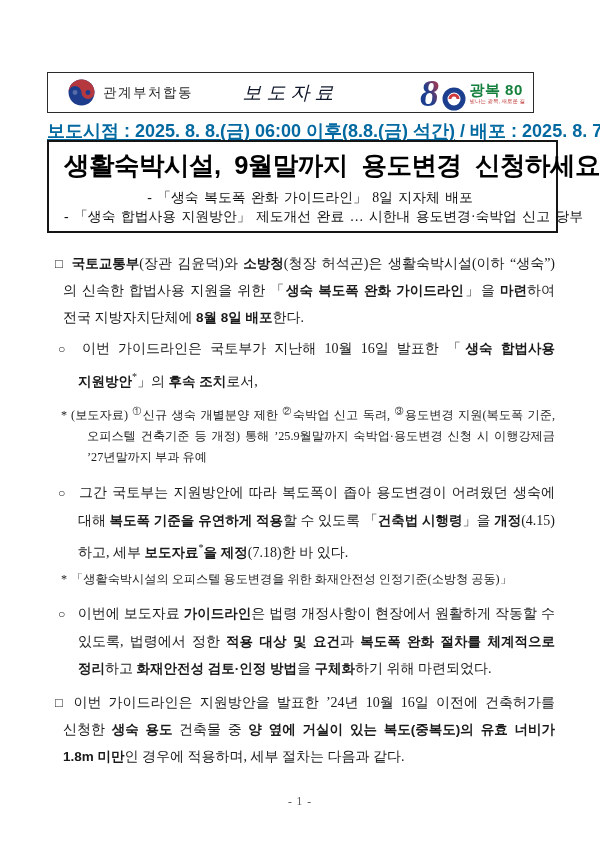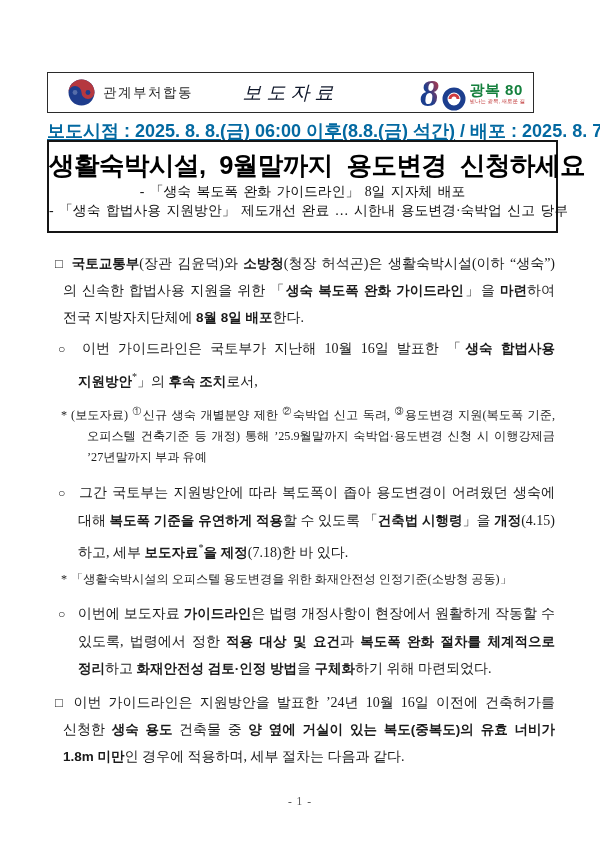--- a/index.html
+++ b/index.html
@@ -41,29 +41,29 @@
   .release {
     position:absolute; left:47px; top:119px; width:508px; text-align:right;
     font-family:"Liberation Sans","DejaVu Sans",sans-serif;
     font-weight:700; font-size:18px; color:#0369a1; white-space:nowrap;
   }
   .release .u { text-decoration:underline; text-underline-offset:2px; }
 
   
   .title-box {
     position:absolute; left:47px; top:140px; width:511px; height:93px;
-    border:2px solid #151515; text-align:center; padding-top:8px;
+    border:2px solid #151515; text-align:center; padding-top:8px;padding-left:15px;
   }
   .title {
     font-family:"Liberation Sans","DejaVu Sans",sans-serif;
     font-weight:700; font-size:25.5px; letter-spacing:-0.5px; word-spacing:7px;
     color:#000; line-height:1.25; white-space:nowrap;
   }
   .subtitle { font-size:13.8px; line-height:19.5px; color:#111; word-spacing:2px; white-space:nowrap; }
-  .subtitle.first { }
+  .subtitle.first { margin-top:6px; }
 
   
   .body-area {
     position:absolute; left:55px; top:250px; width:500px;
     font-size:14px; line-height:27px;
   }
   .para { text-align:justify; word-break:keep-all; }
   .para.box    { padding-left:8px;  text-indent:-8px; }
   .para.circle { margin-left:23px;  text-indent:-20px; }
   .para.foot   { margin-left:6px; padding-left:26px; text-indent:-26px;

